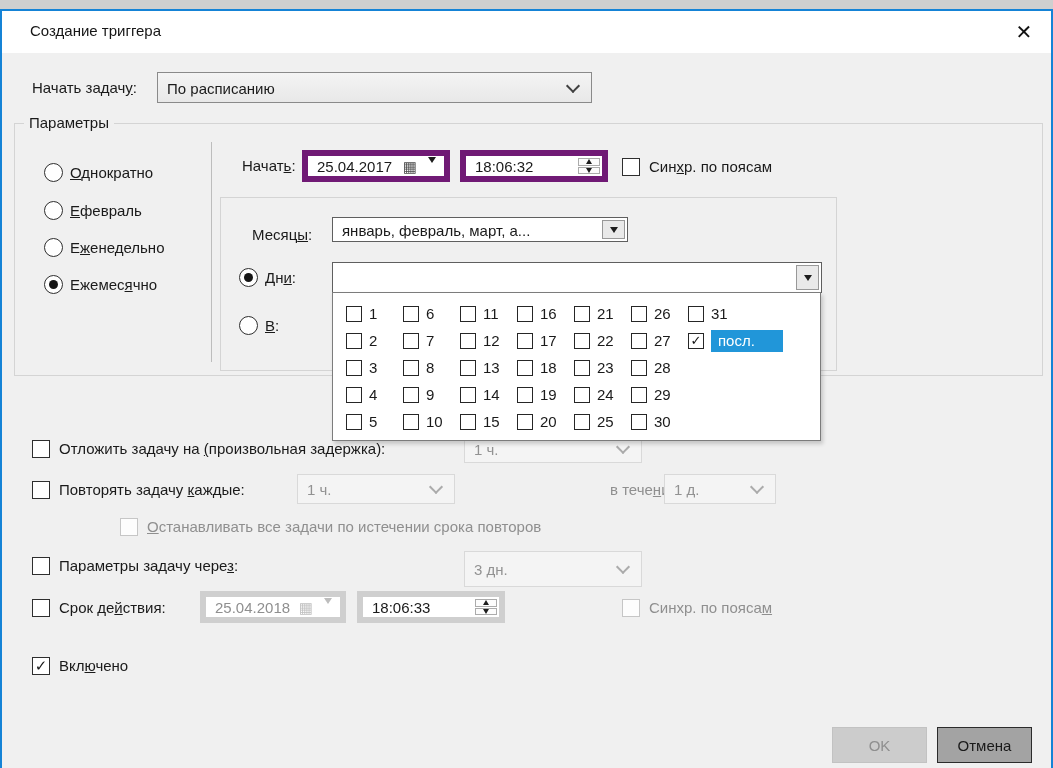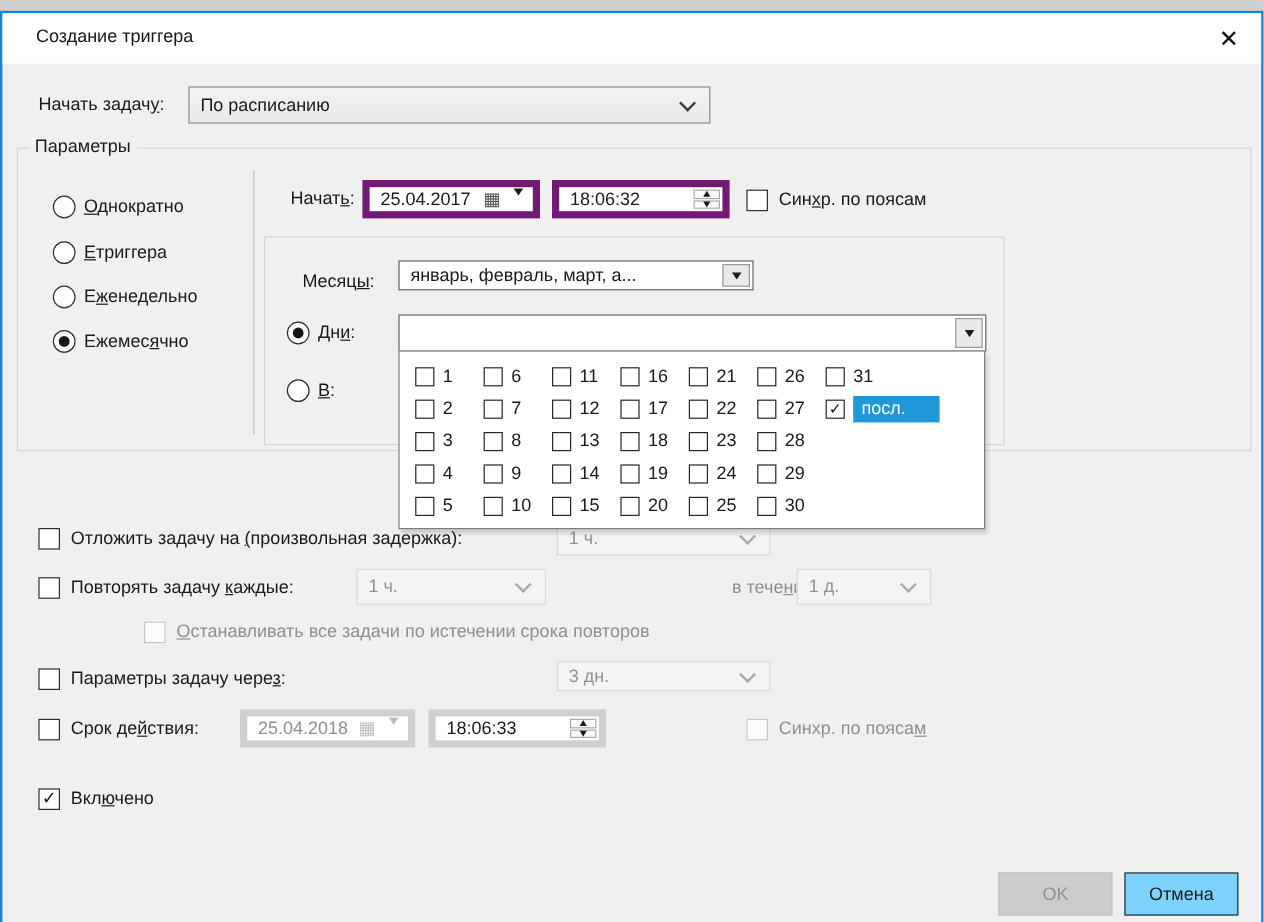--- a/index.html
+++ b/index.html
@@ -52,21 +52,21 @@
 
   .days-pop{position:absolute; left:330px; top:281px; width:489px; height:149px; box-sizing:border-box; background:#fff; border:1px solid #7c7c7c; box-shadow:2px 3px 4px rgba(0,0,0,.18); z-index:10;}
   .days-grid{position:absolute; left:13px; top:7px; display:grid; grid-auto-flow:column; grid-template-rows:repeat(5,27px); grid-template-columns:57px 57px 57px 57px 57px 57px auto;}
   .day-cell{display:flex; align-items:center; gap:7px;}
   .day-cb{width:16px; height:16px; box-sizing:border-box; border:1.5px solid #262626; background:#fff; flex:none; font-size:13px; line-height:13px; text-align:center; color:#111;}
   .day-lb{font-size:15px; color:#1a1a1a;}
   .day-lb.hl{color:#fff; padding:2px 28px 3px 7px;}
 
   .btn{position:absolute; width:95px; height:36px; box-sizing:border-box; font-size:15px; display:flex; align-items:center; justify-content:center;}
   .btn.ok{background:#cccccc; border:1px solid #c2c2c2; color:#8f8f8f;}
-  .btn.cancel{background:#7dd3fc; border:1px solid #2b2b2b; color:#1a1a1a;}
+  .btn.cancel{background:#a3a3a3; border:1px solid #2b2b2b; color:#1a1a1a;}
 </style>
 </head>
 <body>
 
 <div class="dialog">
 
   <div class="titlebar">
     <div class="title">Создание триггера</div>
     <div class="close">✕</div>
   </div>
@@ -83,21 +83,21 @@
     <div class="legend">Параметры</div>
     <div class="vline" style="left:196px; top:18px; height:220px;"></div>
   </div>
 
   <span class="radio" style="left:42px; top:152px;"></span>
   <div class="lbl" style="left:68px; top:153px;">
     <span></span><span class="mn">О</span><span>днократно</span>
   </div>
   <span class="radio" style="left:42px; top:190px;"></span>
   <div class="lbl" style="left:68px; top:191px;">
-    <span></span><span class="mn">Е</span><span>триггера</span>
+    <span></span><span class="mn">Е</span><span>февраль</span>
   </div>
   <span class="radio" style="left:42px; top:227px;"></span>
   <div class="lbl" style="left:68px; top:228px;">
     <span>Е</span><span class="mn">ж</span><span>енедельно</span>
   </div>
   <span class="radio checked" style="left:42px; top:264px;"></span>
   <div class="lbl" style="left:68px; top:265px;">
     <span>Ежемес</span><span class="mn">я</span><span>чно</span>
   </div>
 
@@ -314,21 +314,21 @@
 
   <span class="cb dis" style="left:118px; top:507px;"></span>
   <div class="lbl dis" style="left:145px; top:507px;">
     <span></span><span class="mn">О</span><span>станавливать все задачи по истечении срока повторов</span>
   </div>
 
   <span class="cb" style="left:30px; top:546px;"></span>
   <div class="lbl" style="left:57px; top:546px;">
     <span>Параметры задачу чере</span><span class="mn">з</span><span>:</span>
   </div>
-  <div class="combo flat" style="left:462px; top:540px; width:178px; height:25px;">
+  <div class="combo flat" style="left:462px; top:540px; width:178px; height:36px;">
     <span class="txt">3 дн.</span>
     <span class="chev"></span>
   </div>
 
   <span class="cb" style="left:30px; top:588px;"></span>
   <div class="lbl" style="left:57px; top:588px;">
     <span>Срок де</span><span class="mn">й</span><span>ствия:</span>
   </div>
   <div class="field dis" style="left:198px; top:580px; width:146px; height:32px;">
     <span class="txt">25.04.2018</span>

